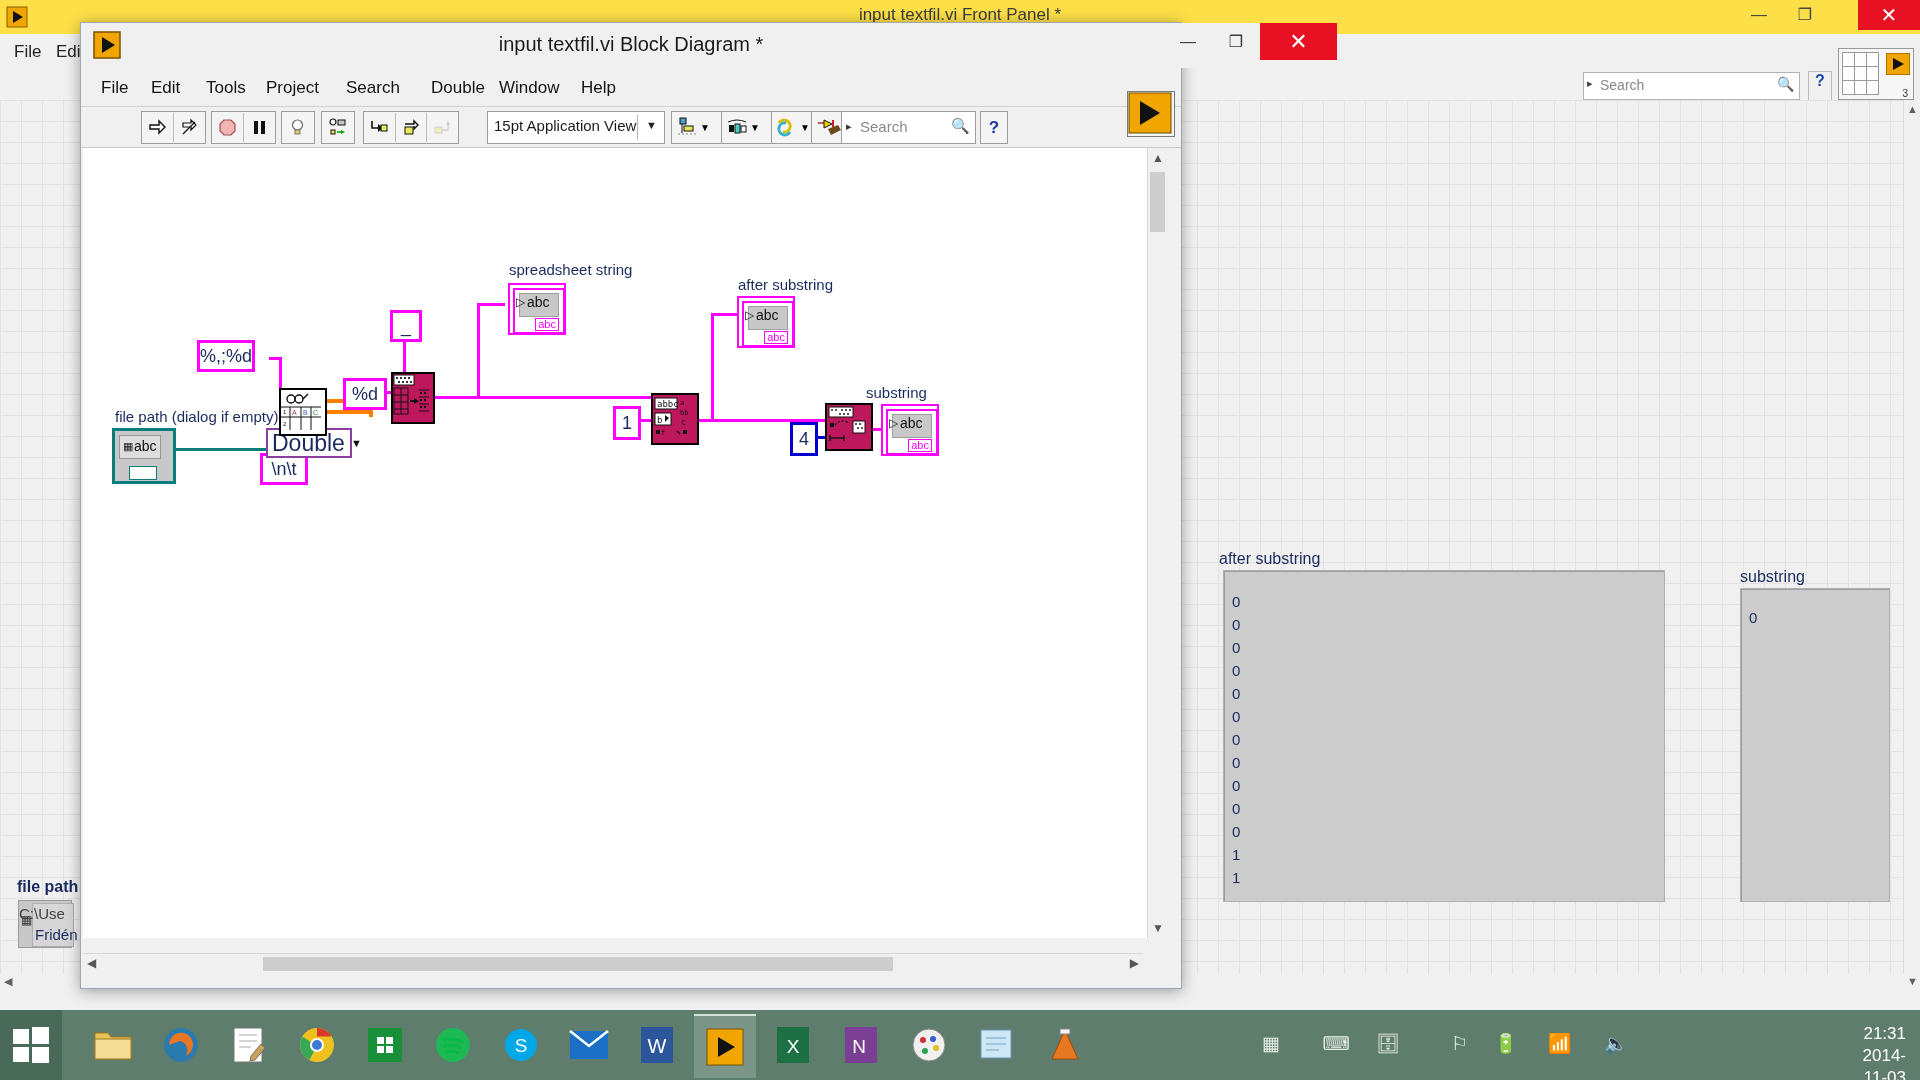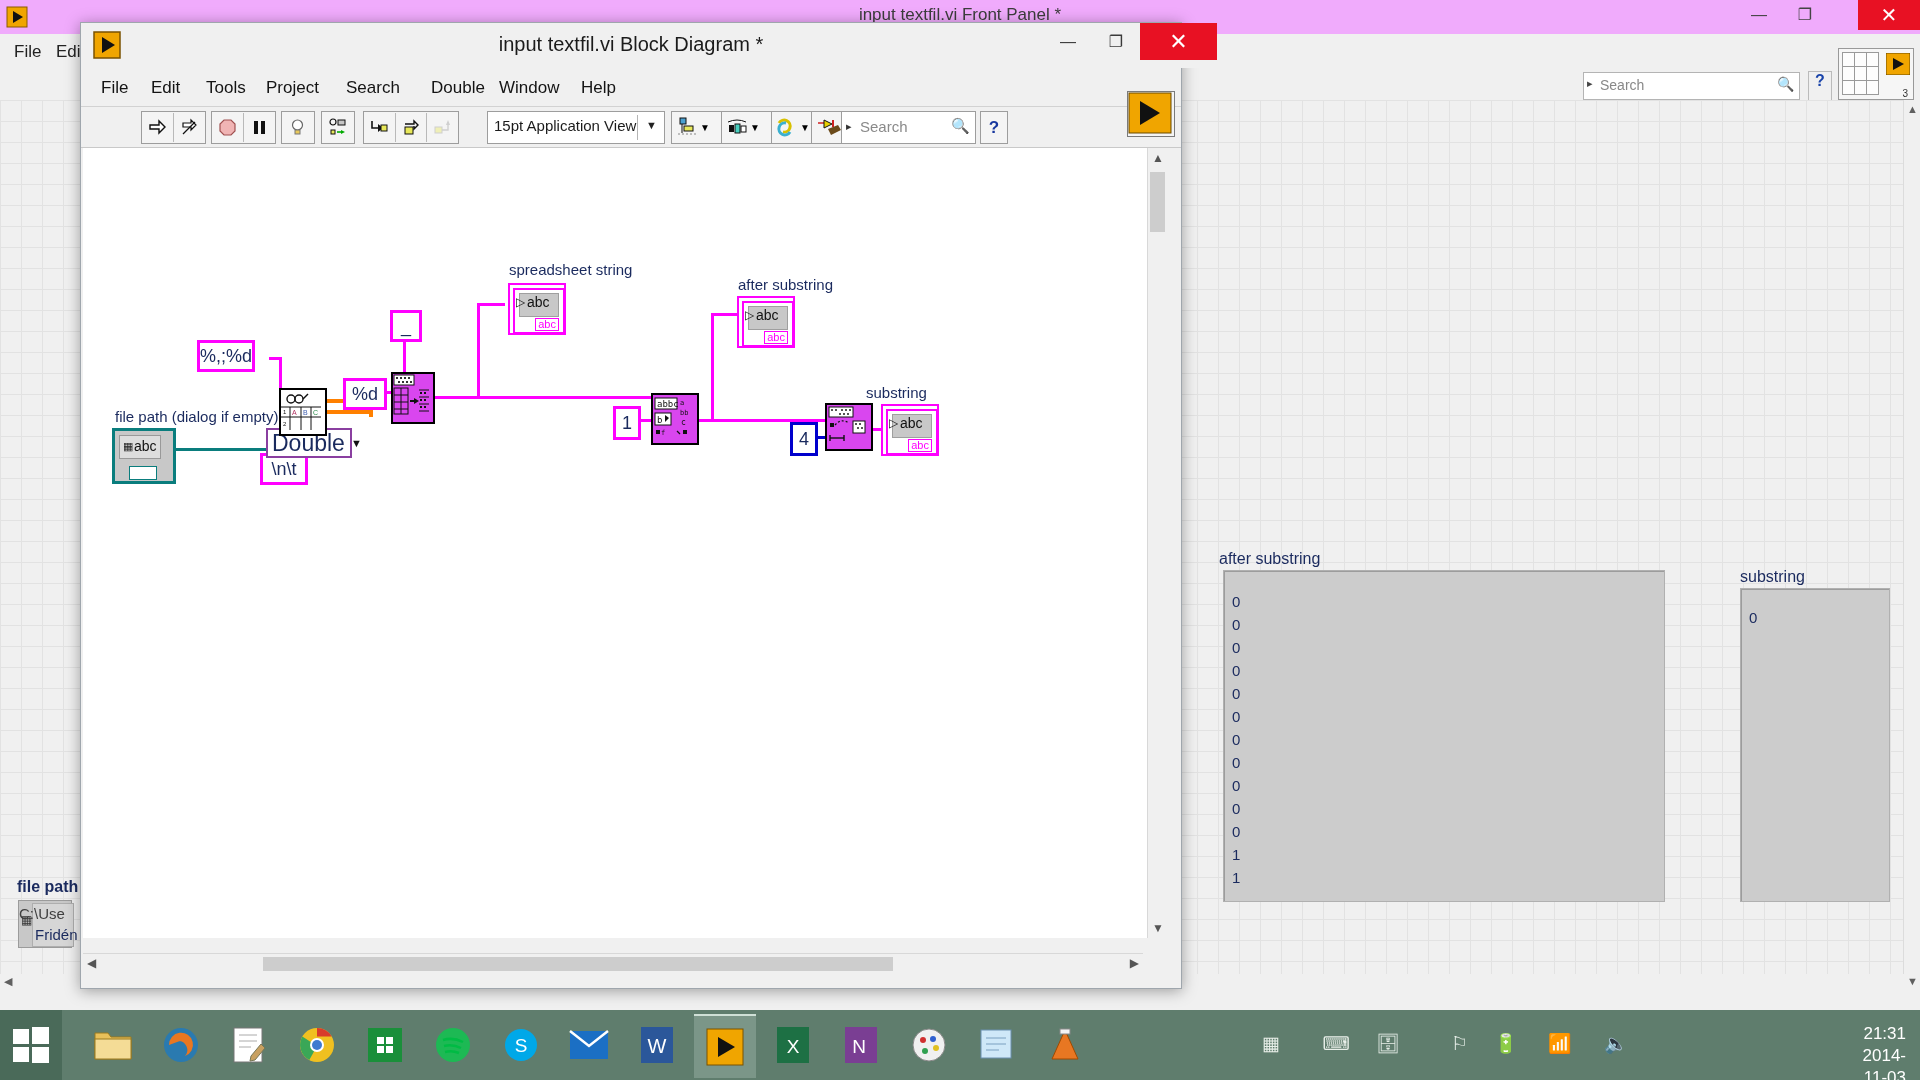--- a/index.html
+++ b/index.html
@@ -3,21 +3,21 @@
 <meta charset="utf-8">
 <style>
   html,body{margin:0;padding:0;}
   body{
     width:1920px;height:1080px;overflow:hidden;
     font-family:"Liberation Sans",sans-serif;
     background:#ffffff;position:relative;
   }
   
   #fp-window{position:absolute;left:0;top:0;width:1920px;height:1010px;background:#f0f0f0;}
-  #fp-titlebar{position:absolute;left:0;top:0;width:1920px;height:34px;background:#f0abfc;border-bottom:1px solid #8b5cf6;}
+  #fp-titlebar{position:absolute;left:0;top:0;width:1920px;height:34px;background:#fde047;border-bottom:1px solid #8b5cf6;}
   #fp-titlebar .fp-icon{position:absolute;left:6px;top:6px;width:22px;height:22px;}
   #fp-title{position:absolute;left:0;top:5px;width:1920px;text-align:center;font-size:17px;color:#3c3c3c;}
   .fp-wbtn{position:absolute;top:0;width:46px;height:30px;text-align:center;font-size:16px;color:#444;line-height:30px;cursor:default;}
   #fp-min{right:138px;}
   #fp-max{right:92px;}
   #fp-close{right:0;width:62px;background:#e81123;color:#fff;font-size:20px;}
   #fp-menubar{position:absolute;left:0;top:34px;width:1920px;height:36px;background:#f0f0f0;}
   #fp-menubar .mi{position:absolute;top:8px;font-size:17px;color:#222;}
   #fp-search-box{position:absolute;right:120px;top:72px;width:215px;height:26px;background:#fff;border:1px solid #b4b4b4;}
   #fp-search-box .sdrop{position:absolute;left:3px;top:4px;font-size:11px;color:#444;}
@@ -41,21 +41,21 @@
   #fp-filepath-ctrl .p2{position:absolute;left:16px;top:25px;font-size:15px;color:#1a2a5e;white-space:nowrap;}
   #fp-filepath-ctrl .glyph{position:absolute;left:2px;top:12px;font-size:12px;color:#333;}
   
   #fp-vscroll{position:absolute;right:0;top:100px;width:16px;height:890px;background:#f0f0f0;border-left:1px solid #dcdcdc;}
   #fp-vscroll .arrow{position:absolute;left:3px;font-size:11px;color:#606060;}
   #fp-hscroll{position:absolute;left:0;bottom:20px;width:1905px;height:16px;background:#f0f0f0;}
   #fp-hscroll .arrow{position:absolute;top:1px;font-size:11px;color:#606060;}
   
   #bd-window{position:absolute;left:80px;top:22px;width:1100px;height:965px;background:#f0f0f0;
     border:1px solid #9fa6ad;box-shadow:0 2px 14px rgba(0,0,0,.35);}
-  #bd-titlebar{position:absolute;left:0;top:0;width:1136px;height:45px;background:#f0f0f0;}
+  #bd-titlebar{position:absolute;left:0;top:0;width:1256px;height:45px;background:#f0f0f0;}
   #bd-title{position:absolute;left:0;top:10px;width:1100px;text-align:center;font-size:20px;color:#1b1b1b;}
   #bd-appicon{position:absolute;left:12px;top:8px;width:28px;height:28px;}
   .bd-wbtn{position:absolute;top:0;height:37px;line-height:37px;text-align:center;font-size:16px;color:#3a3a3a;}
   #bd-min{right:125px;width:48px;}
   #bd-max{right:77px;width:48px;}
   #bd-close{right:0;width:77px;background:#e81123;color:#fff;font-size:22px;}
   #bd-menubar{position:absolute;left:0;top:49px;width:1100px;height:34px;background:#f0f0f0;border-bottom:1px solid #d2d2d2;}
   #bd-menubar .mi{position:absolute;top:6px;font-size:17px;color:#141414;}
   #bd-toolbar{position:absolute;left:0;top:84px;width:1100px;height:40px;background:#f0f0f0;border-bottom:1px solid #c9c9c9;}
   .tb-group{position:absolute;top:4px;height:31px;border:1px solid #9d9d9d;background:#f4f4f4;display:flex;align-items:center;}
@@ -84,21 +84,21 @@
   .const-pink{position:absolute;border:3px solid #ff00ff;background:#fff;color:#1a2a5e;
     font-size:18px;display:flex;align-items:center;justify-content:center;}
   .const-blue{position:absolute;border:3px solid #0000cc;background:#fff;color:#1a2a5e;
     font-size:18px;display:flex;align-items:center;justify-content:center;}
   .indicator{position:absolute;border:2px solid #ff00ff;padding:3px;background:#fff;}
   .indicator .inner{width:100%;height:100%;border:2px solid #ff00ff;background:#fff;position:relative;}
   .indicator .field{position:absolute;left:4px;top:3px;right:4px;height:22px;background:#c8c8c8;border:1px solid #9f9f9f;}
   .indicator .abc{position:absolute;left:12px;top:4px;font-size:14px;color:#111;}
   .indicator .arrow{position:absolute;left:1px;top:5px;font-size:12px;color:#111;}
   .indicator .tag{position:absolute;right:4px;bottom:1px;font-size:11px;color:#ff00ff;border:1px solid #ff00ff;padding:0 2px;line-height:11px;}
-  .node{position:absolute;border:2px solid #000;background:#d946ef;}
+  .node{position:absolute;border:2px solid #000;background:#be185d;}
   .ctrl-path{position:absolute;border:3px solid #0a7d7d;background:#c8c8c8;padding:3px;}
   .ctrl-path .fld{position:absolute;left:10px;top:8px;width:54px;height:24px;background:#ddd;border:1px solid #999;}
   .ctrl-path .abc{position:absolute;left:22px;top:11px;font-size:14px;color:#111;}
   .wire{position:absolute;background:#ff00ff;}
   .wire-thin{position:absolute;background:#0a7d7d;}
   .wire-orange{position:absolute;background:#ff8000;}
   .dd-box{position:absolute;border:2px solid #8a3fa0;background:#fff;display:flex;align-items:center;padding:0 4px;}
   .dd-box .t{font-size:23px;color:#1a2a5e;}
   .dd-box .c{font-size:11px;color:#111;margin-left:6px;}
   

